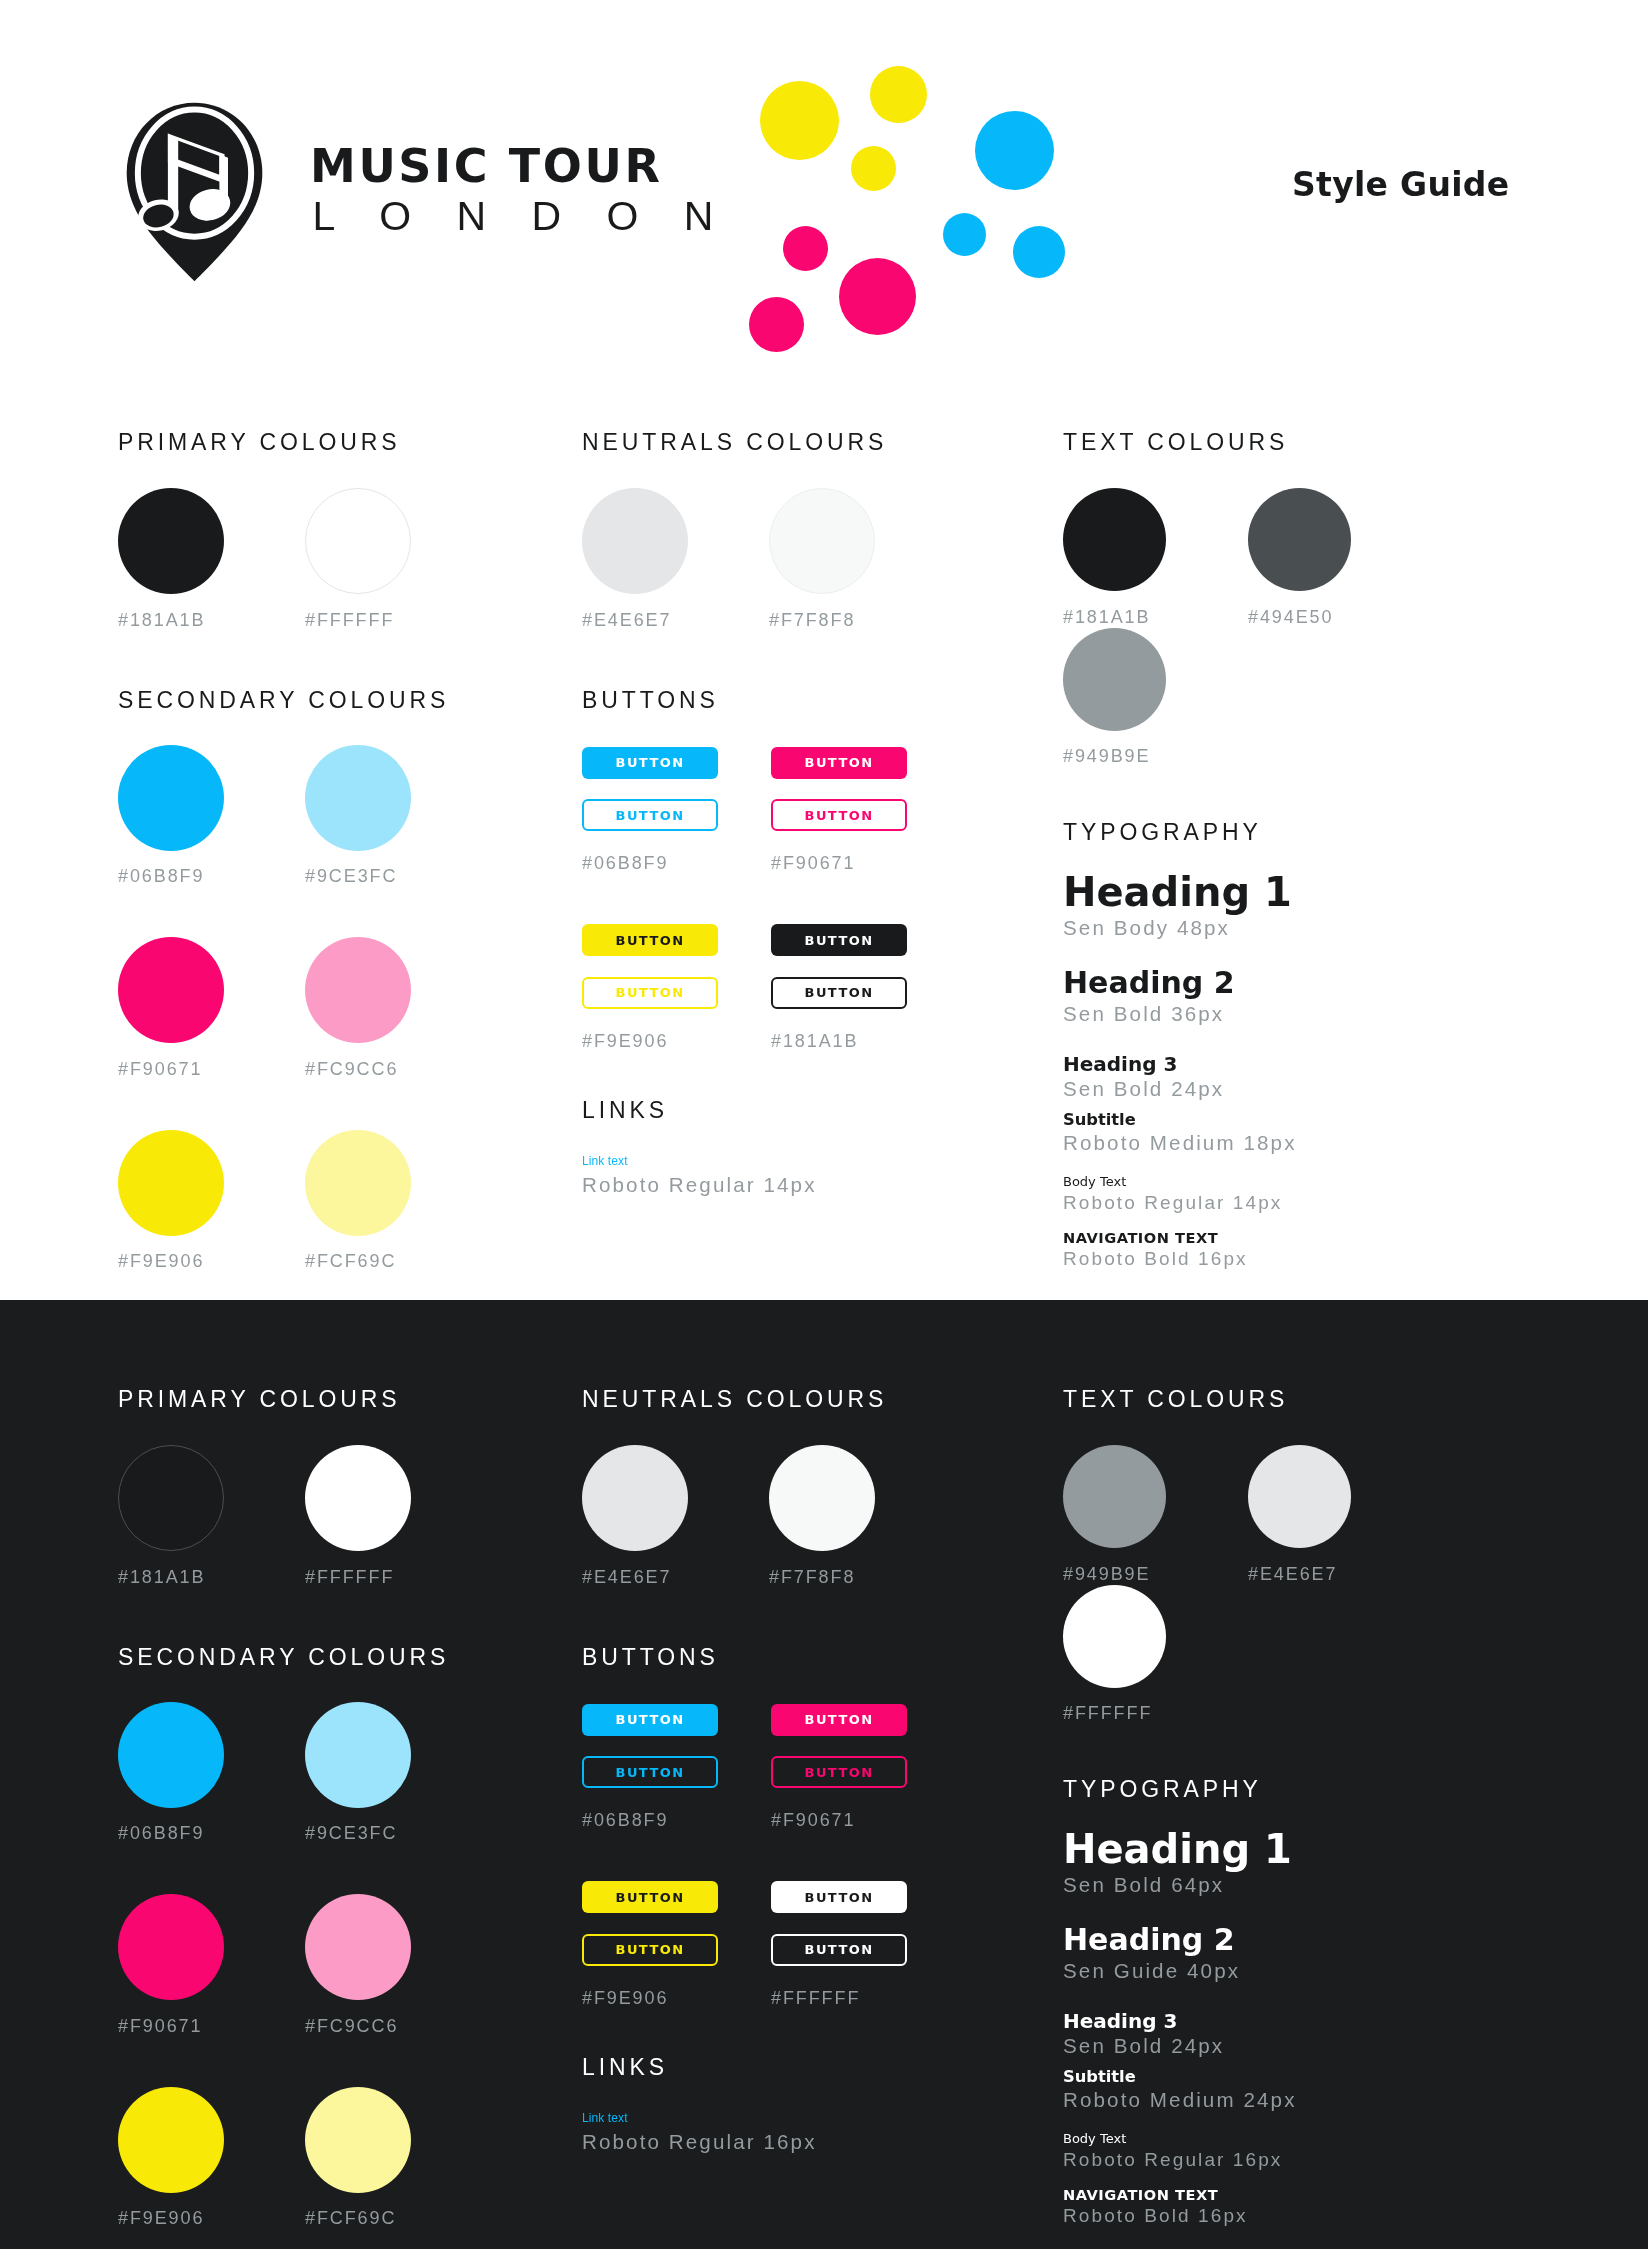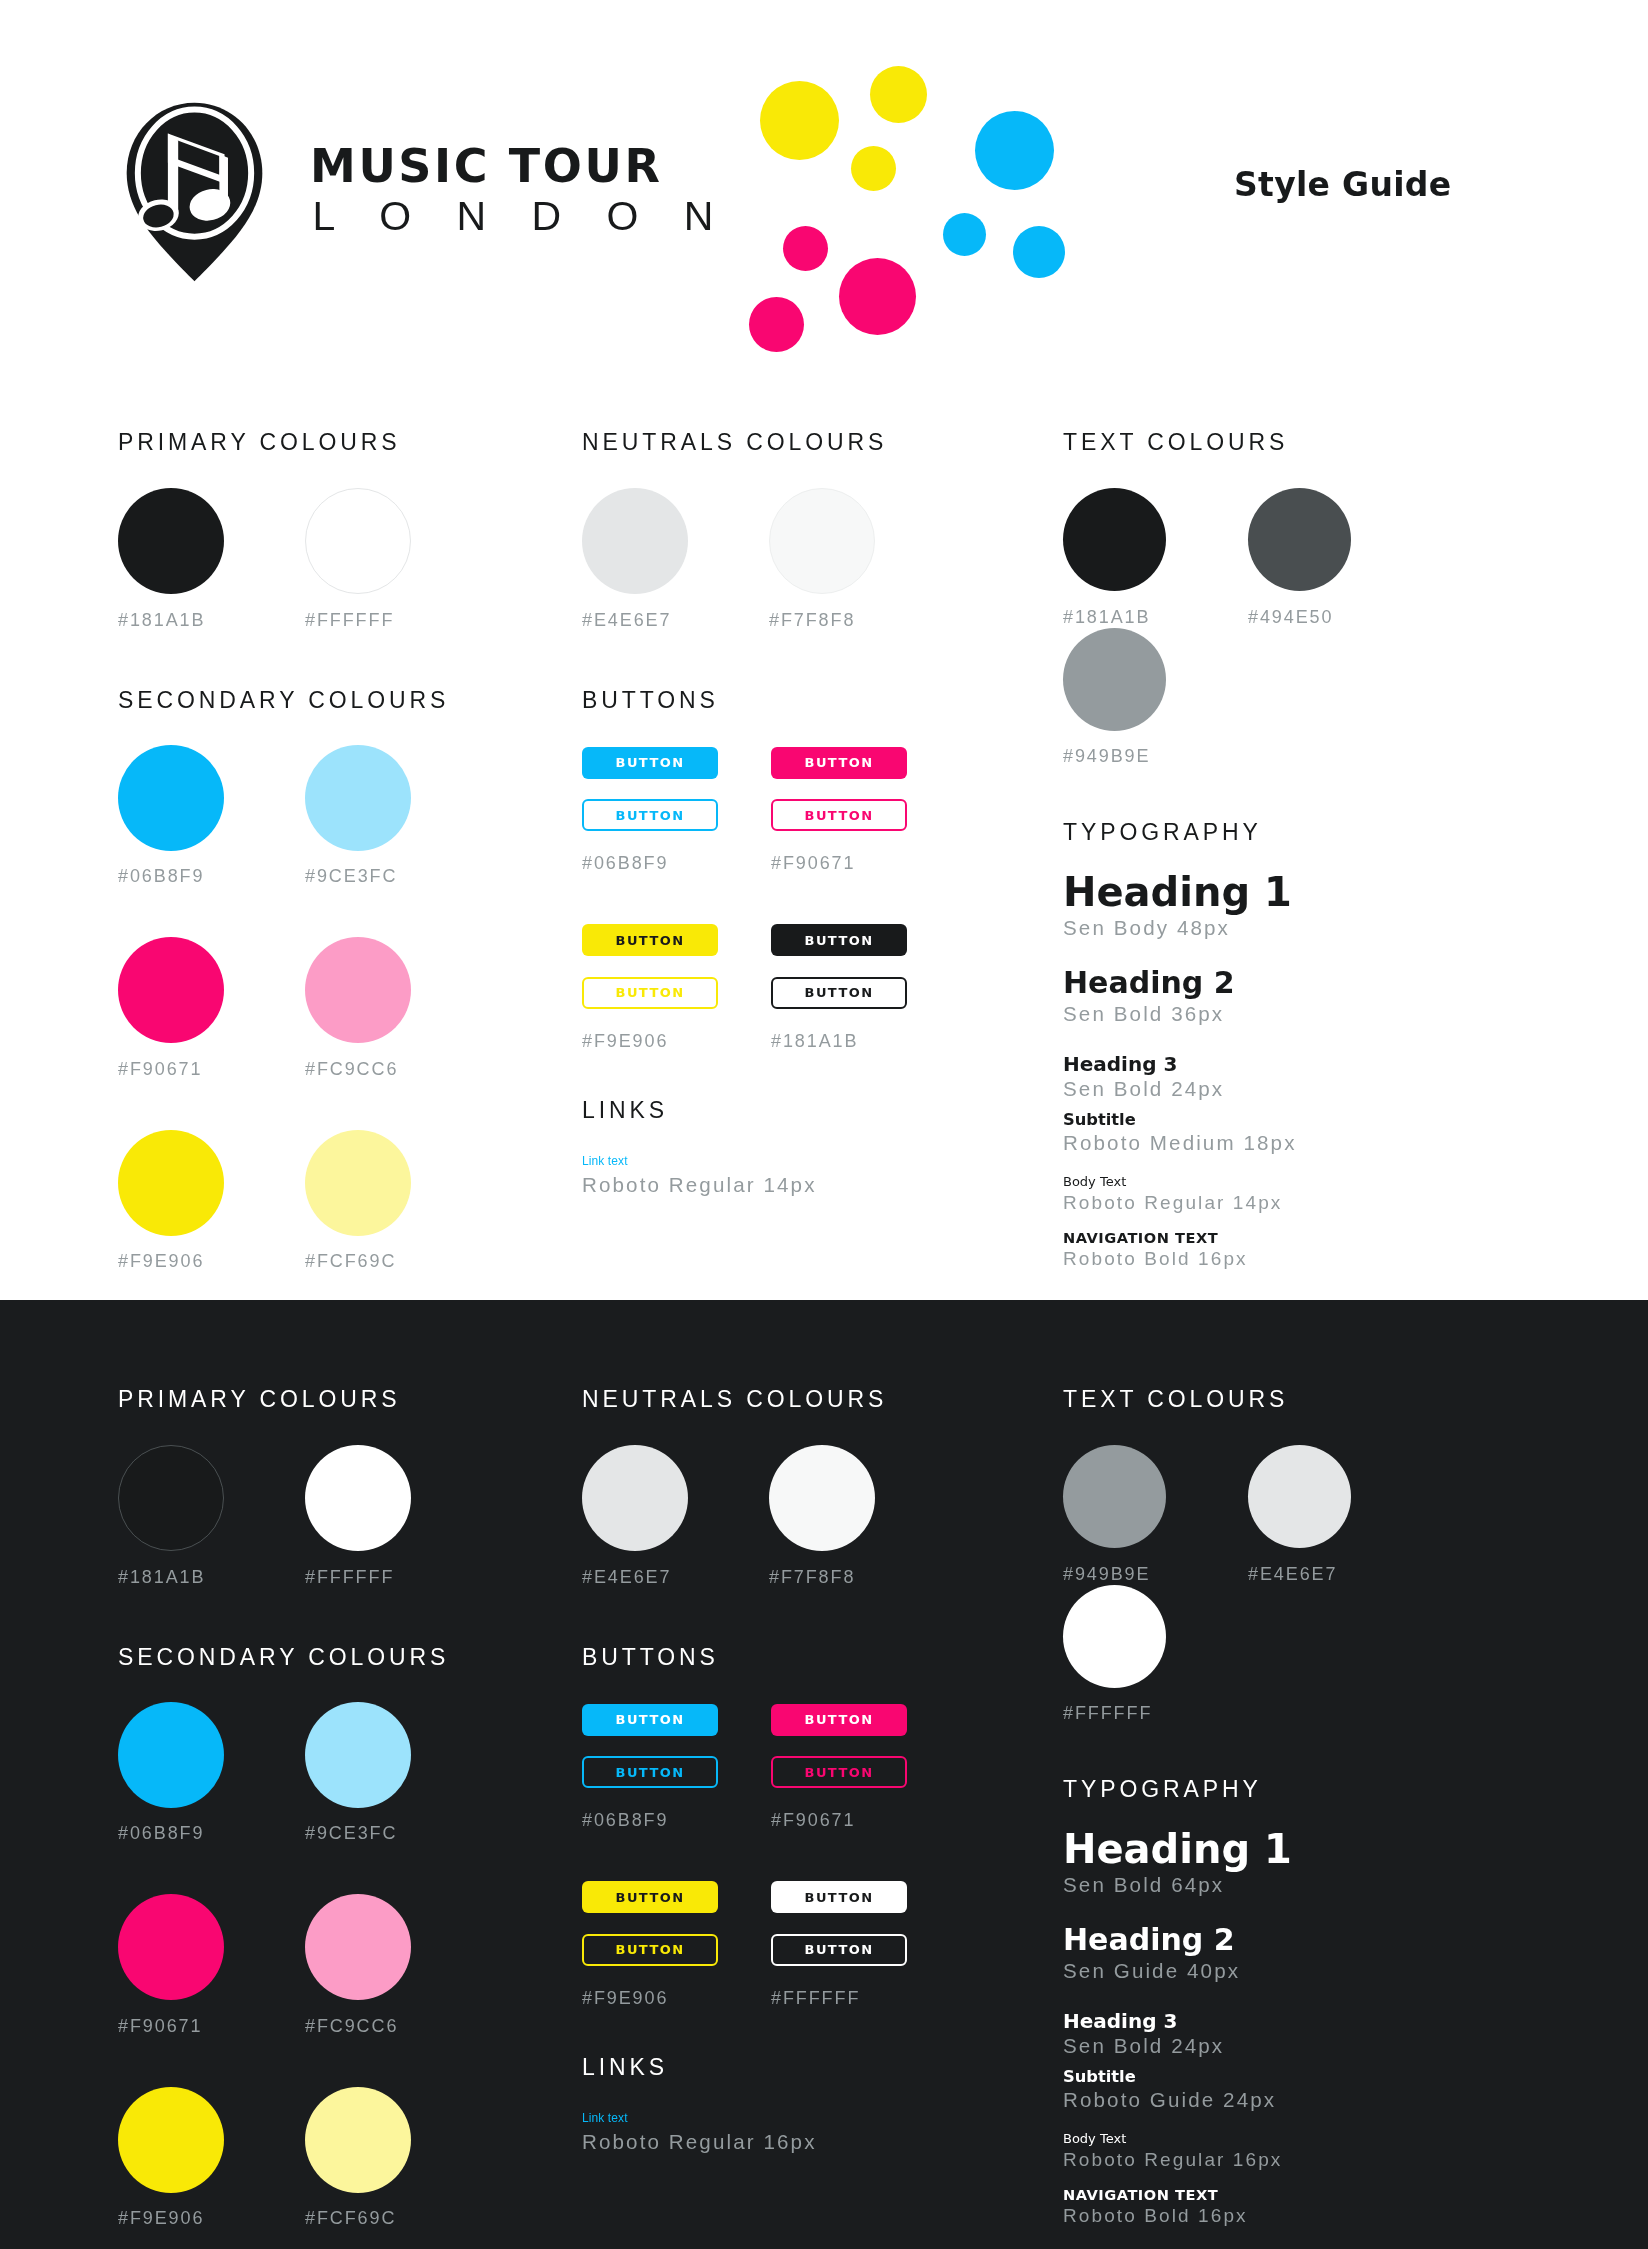--- a/index.html
+++ b/index.html
@@ -44,21 +44,21 @@
     color: #181A1B;
     line-height: 1.25;
     padding-left: 2.6px;
   }
 
   .dots-cluster { position: absolute; left: 721px; top: 47px; width: 361px; height: 292px; }
   .dot { position: absolute; border-radius: 50%; }
 
   .style-guide-title {
     position: absolute;
-    left: 1234px;
+    left: 1292px;
     top: 165px;
     font-family: "DejaVu Sans", sans-serif;
     font-size: 33px;
     font-weight: 700;
     color: #181A1B;
     letter-spacing: 0.3px;
   }
 
   
   .panel { position: relative; width: 1648px; }
@@ -475,21 +475,21 @@
             <div class="type-row" style="margin-bottom: 26px;">
               <div class="type-sample t-h2">Heading 2</div>
               <div class="type-desc d-24">Sen Guide 40px</div>
             </div>
             <div class="type-row" style="margin-bottom: 8.6px;">
               <div class="type-sample t-h3">Heading 3</div>
               <div class="type-desc d-24">Sen Bold 24px</div>
             </div>
             <div class="type-row" style="margin-bottom: 19px;">
               <div class="type-sample t-sub">Subtitle</div>
-              <div class="type-desc d-24">Roboto Guide 24px</div>
+              <div class="type-desc d-24">Roboto Medium 24px</div>
             </div>
             <div class="type-row" style="margin-bottom: 15.5px;">
               <div class="type-sample t-body">Body Text</div>
               <div class="type-desc d-22">Roboto Regular 16px</div>
             </div>
             <div class="type-row" style="margin-bottom: 0px;">
               <div class="type-sample t-nav">NAVIGATION TEXT</div>
               <div class="type-desc d-22">Roboto Bold 16px</div>
             </div>
           </div>

